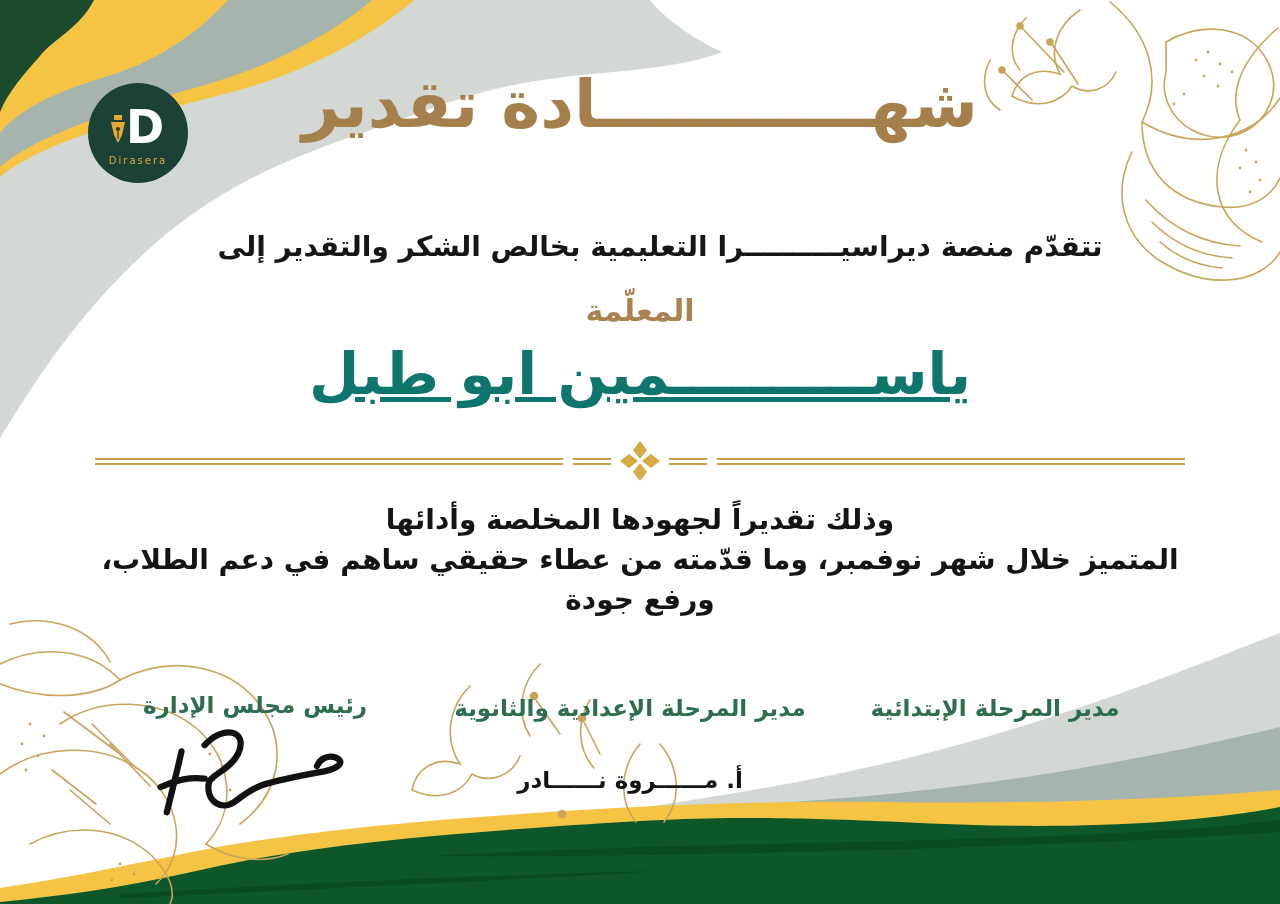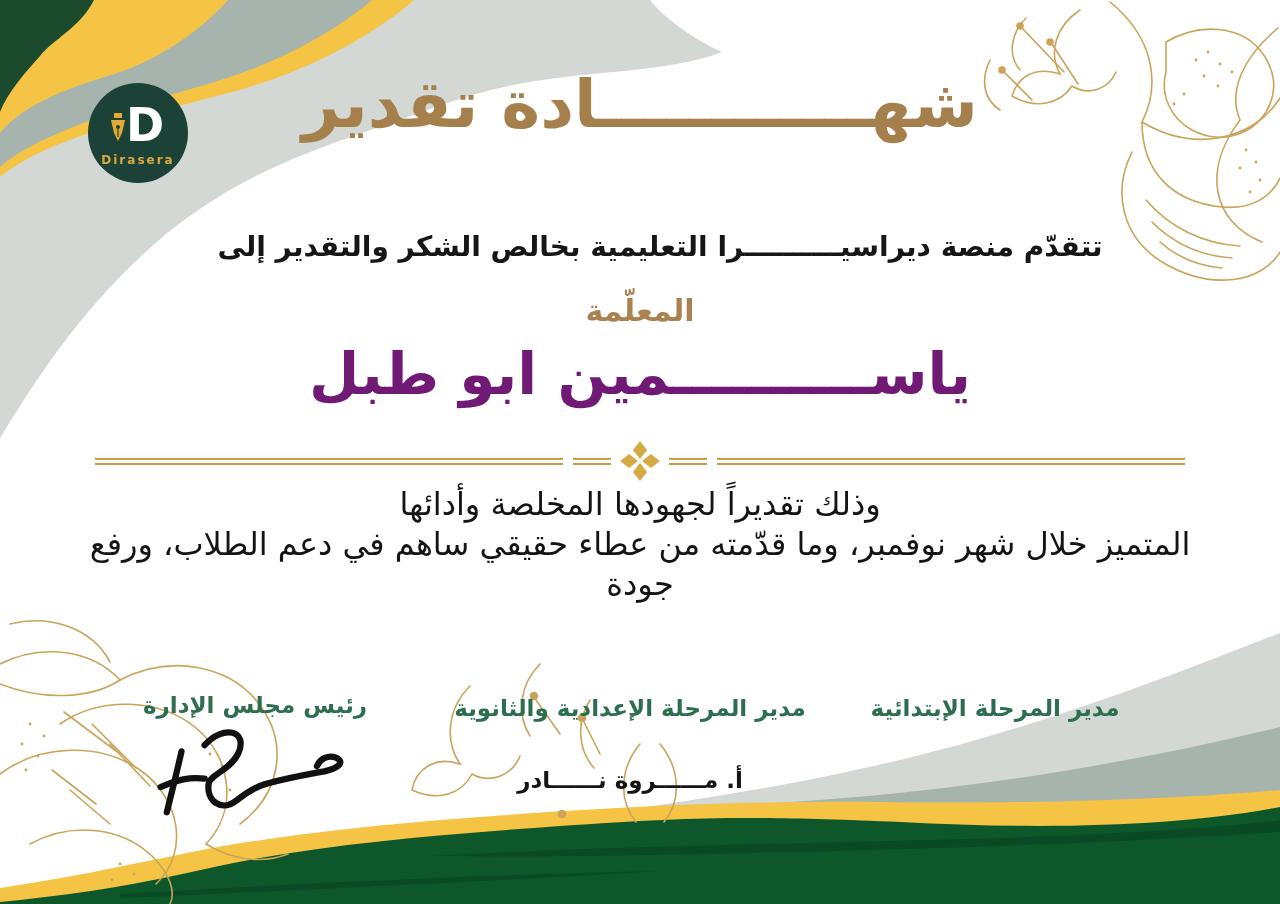--- a/index.html
+++ b/index.html
@@ -17,44 +17,44 @@
 
   .content { position:absolute; inset:0; z-index:2; }
 
   
   .logo { position:absolute; left:88px; top:83px; width:100px; height:100px;
     background:#1c4237; border-radius:50%;
     display:flex; flex-direction:column; align-items:center; justify-content:center; }
   .logo-mark { position:relative; height:52px; display:flex; align-items:center; }
   .logo-d { color:#ffffff; font-weight:bold; font-size:46px; line-height:46px; margin-left:14px; }
   .logo-nib { position:absolute; left:-4px; top:14px; }
-  .logo-brand { color:#d9a93f; font-size:12px; font-weight:bold; letter-spacing:2px; margin-top:2px; }
+  .logo-brand { color:#d9a93f; font-size:10px; font-weight:normal; letter-spacing:2px; margin-top:2px; }
 
   .cert-title { position:absolute; top:66px; left:0; width:100%; text-align:center;
     direction:rtl; color:#a5804c; font-size:66px; font-weight:bold; }
 
   .intro-line { position:absolute; top:230px; left:0; width:100%; text-align:center;
     direction:rtl; color:#161616; font-size:28px; font-weight:bold;padding-left:40px; }
 
   .honorific { position:absolute; top:293px; left:0; width:100%; text-align:center;
     direction:rtl; color:#a9824f; font-size:30px; font-weight:bold; }
 
   .recipient { position:absolute; top:340px; left:0; width:100%; text-align:center;
-    direction:rtl; color:#701a75; font-size:58px; font-weight:bold; }
+    direction:rtl; color:#0f766e; font-size:58px; font-weight:bold;text-decoration:underline; }
 
   .divider { position:absolute; top:441px; left:95px; width:1090px; height:40px;
     display:flex; align-items:center; }
   .dline { height:7px; border-top:2px solid #c9a048; border-bottom:2px solid #c9a048; }
   .dline.long { flex:1; }
   .dline.short { width:38px; }
   .dgap { width:10px; }
   .ornament { width:42px; height:42px; margin:0 8px; flex:0 0 auto; }
 
-  .body-text { position:absolute; top:484px; left:70px; width:1140px; text-align:center;
-    direction:rtl; color:#141414; font-size:32px; font-weight:normal; line-height:40px; }
+  .body-text { position:absolute; top:500px; left:70px; width:1140px; text-align:center;
+    direction:rtl; color:#141414; font-size:28px; font-weight:bold; line-height:40px; }
 
   .sig-block { position:absolute; text-align:center; direction:rtl;margin-top:39px; }
   .sig-role { color:#2d6e4e; font-size:23px; font-weight:bold; }
   .sig-name { color:#141414; font-size:23px; font-weight:bold; margin-top:46px; }
   #sig-primary { top:656px; left:830px; width:330px; }
   #sig-secondary { top:656px; left:440px; width:380px; }
   #sig-chairman { top:653px; left:110px; width:290px; }
   .handwriting { margin-top:4px; }
 </style>
 </head>

